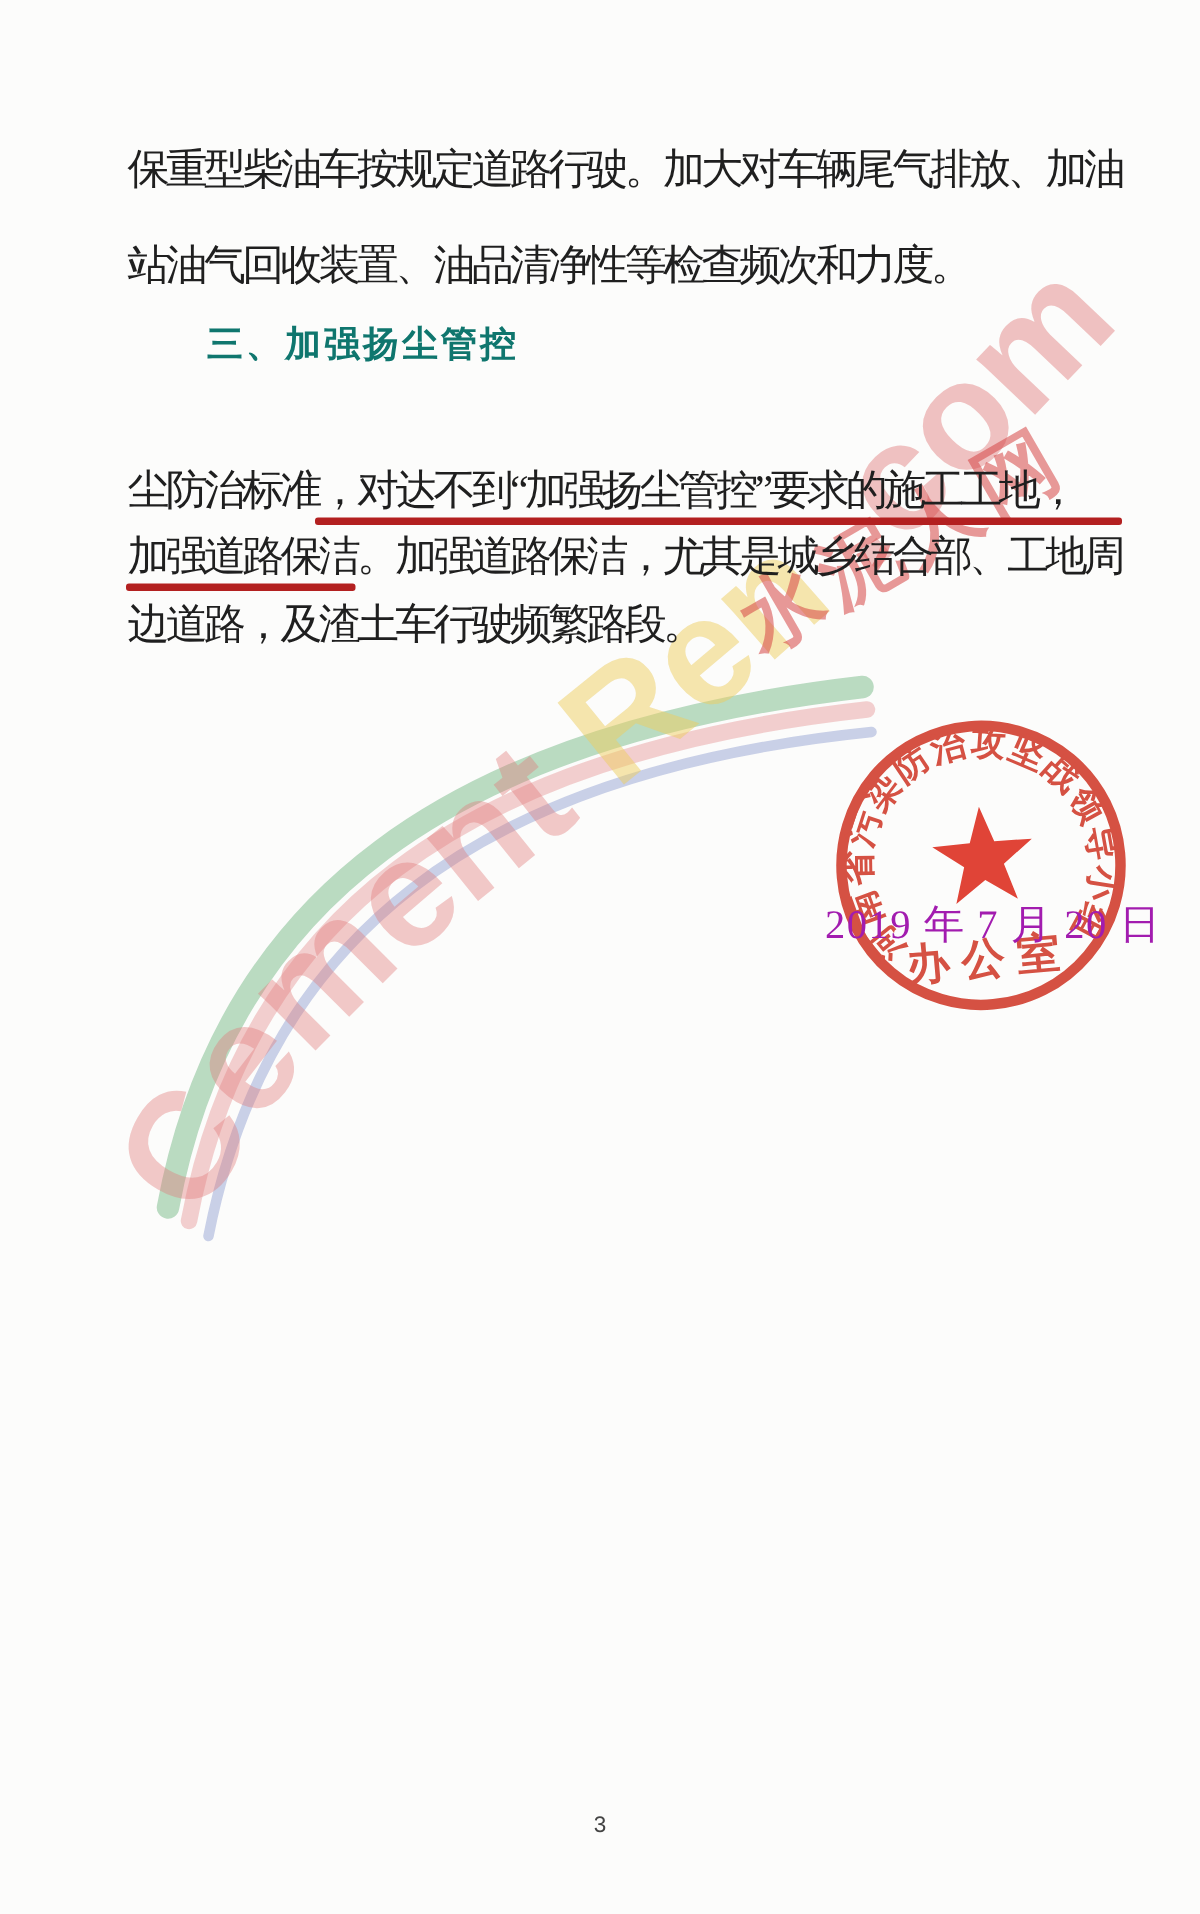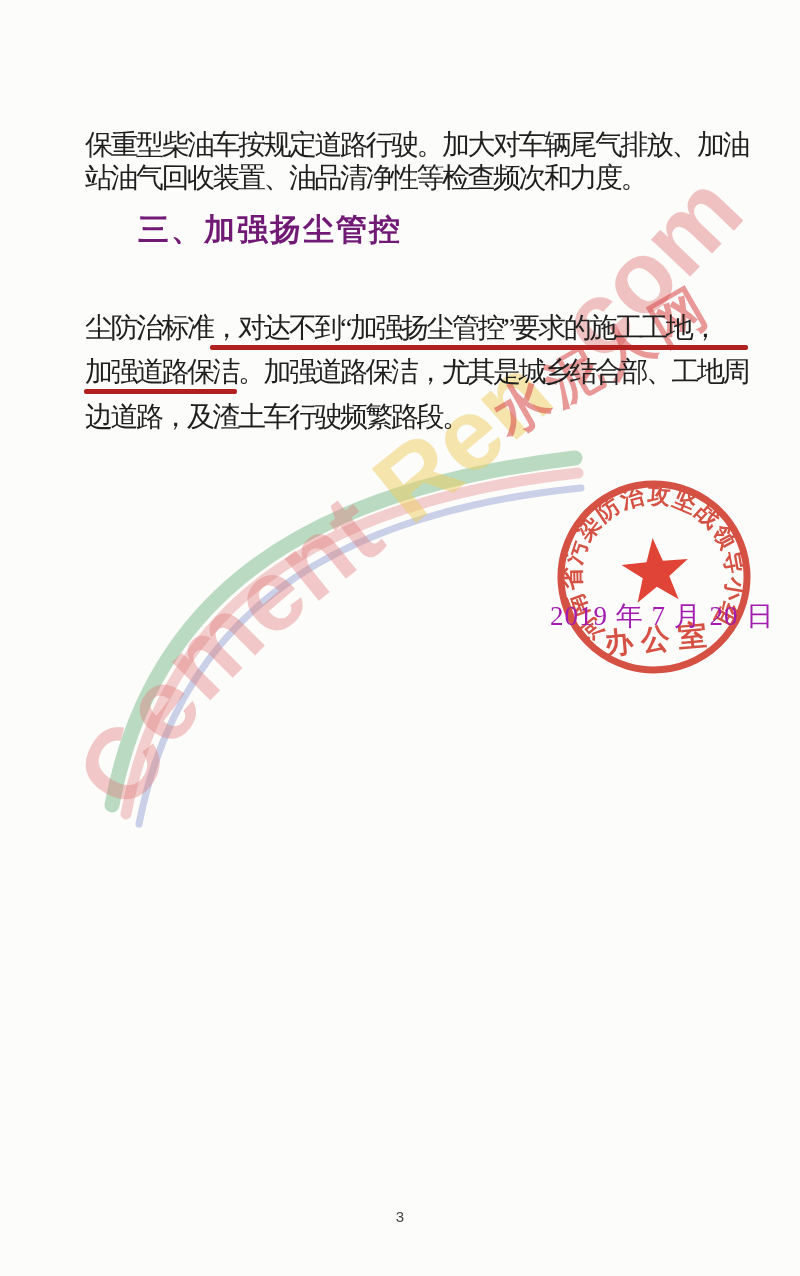--- a/index.html
+++ b/index.html
@@ -24,24 +24,24 @@
   }
   
   .textlayer { position:absolute; left:0; top:0; width:800px; height:1276px; z-index:4; }
   .doc-line {
     position:absolute; font-size:28px; letter-spacing:-2.5px;
     color:#1f1f1f; white-space:nowrap; line-height:36px;
   }
   .doc-heading {
     position:absolute; left:138px; top:210px;
     font-family:"Liberation Sans","DejaVu Sans",sans-serif;
-    font-weight:bold; font-size:31px; letter-spacing:2px;
-    color:#701a75; white-space:nowrap; line-height:40px;
+    font-weight:bold; font-size:24px; letter-spacing:2px;
+    color:#0f766e; white-space:nowrap; line-height:40px;
   }
-  .l1 { left:85px;  top:127px; }
+  .l1 { left:85px;  top:96px; }
   .l2 { left:85px;  top:160px; }
   .p2l1 { left:150px; top:258px; }
   .p2l2 { left:85px;  top:310px; }
   .p2l3 { left:85px;  top:354px; }
   .p2l4 { left:85px;  top:399px; }
   .underline-bar {
     position:absolute; height:5px; background:#b32020; border-radius:2px;
   }
   .ubar1 { left:210px; top:345px; width:538px; }
   .ubar2 { left:84px;  top:389px; width:153px; }

